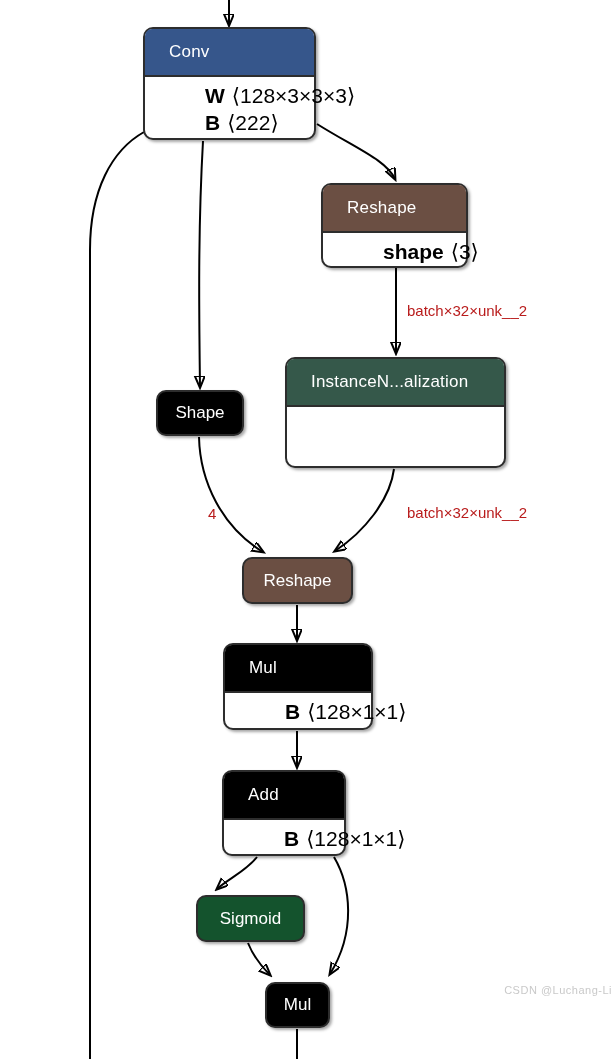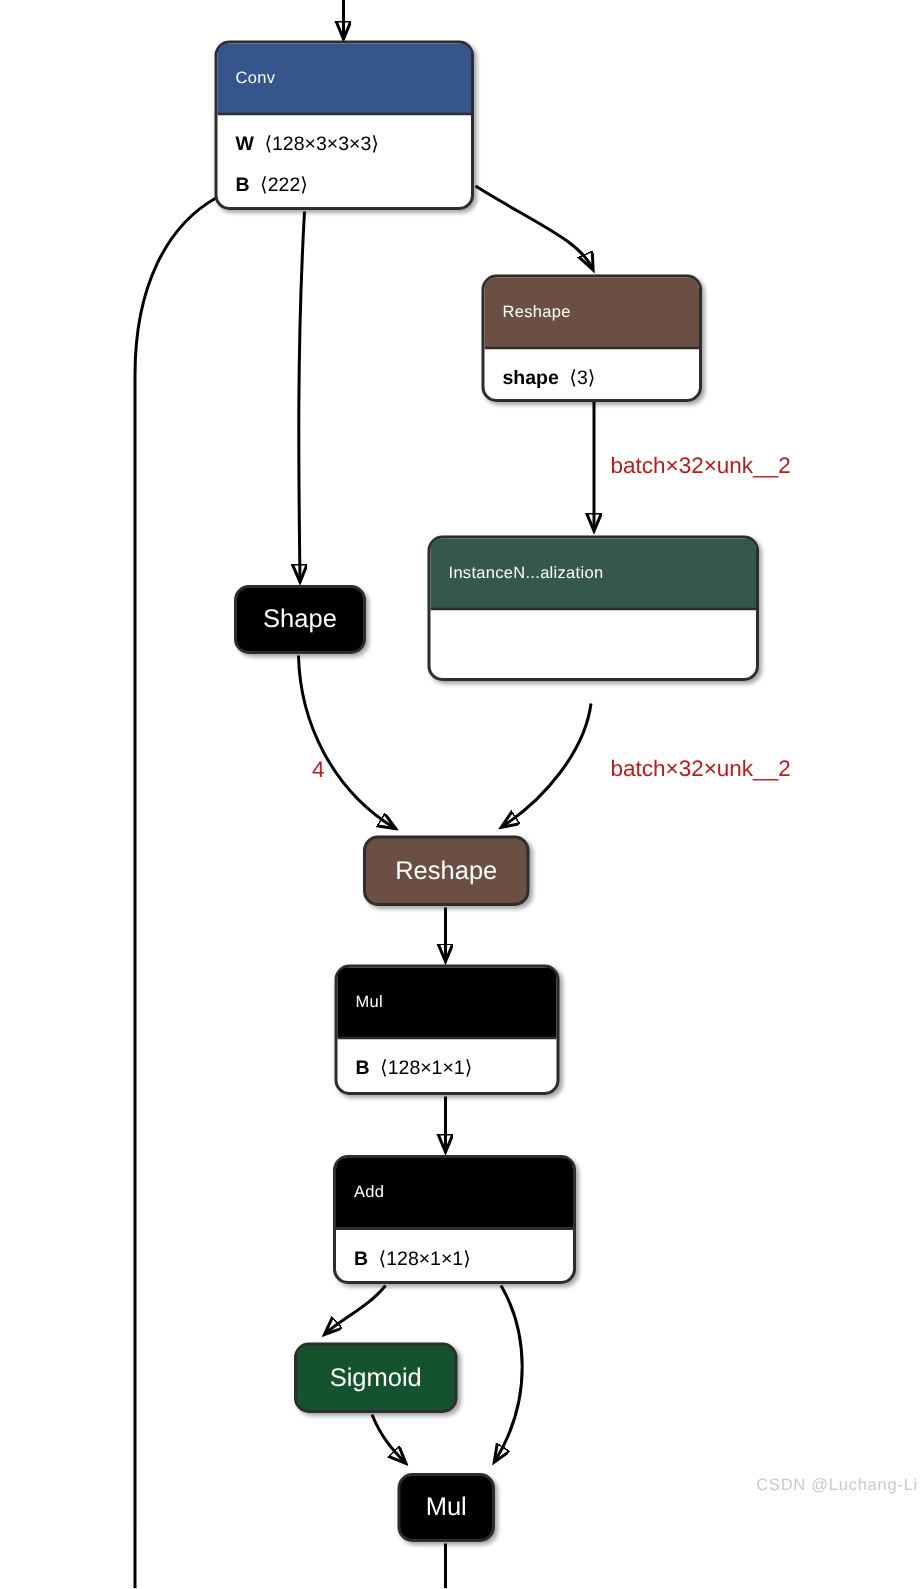--- a/index.html
+++ b/index.html
@@ -10,25 +10,25 @@
     -webkit-font-smoothing:antialiased;
   }
   .edges{position:absolute;left:0;top:0;z-index:0;}
   .edges path{stroke:#000;stroke-width:2;fill:none;}
   .node{position:absolute;z-index:2;box-sizing:border-box;}
   .card{
     border:2px solid #2d2d2d;border-radius:10px;background:#ffffff;
     box-shadow:2px 2px 3px rgba(0,0,0,0.35);
   }
   .hdr{
-    height:46px;display:flex;align-items:center;padding:0 12px;
+    height:46px;display:flex;align-items:center;padding:0 24px;
     border-bottom:2px solid #2d2d2d;border-radius:7px 7px 0 0;
-    color:#ffffff;font-size:11px;letter-spacing:0.2px;white-space:nowrap;overflow:hidden;
+    color:#ffffff;font-size:17px;letter-spacing:0.2px;white-space:nowrap;overflow:hidden;
   }
-  .body{padding:5px 12px 6px;font-size:13px;color:#000;}
+  .body{padding:5px 12px 6px;font-size:21px;color:#000;margin-left:48px;}
   .row{line-height:27px;white-space:nowrap;}
   .row b{font-weight:bold;margin-right:7px;}
   .pill{
     border:2px solid #2d2d2d;border-radius:10px;color:#ffffff;
     display:flex;align-items:center;justify-content:center;
     font-size:17px;box-shadow:2px 2px 3px rgba(0,0,0,0.35);
     white-space:nowrap;
   }
   .edge-label{
     position:absolute;z-index:1;font-size:15px;color:#b91c1c;white-space:nowrap;
@@ -86,42 +86,42 @@
       <div class="row">
         <b>shape</b><span>⟨3⟩</span>
       </div>
     </div>
   </div>
 
   <div class="node pill" style="left: 156px; top: 390px; width: 88px; height: 46px; background-color: rgb(0, 0, 0);">
     <span>Shape</span>
   </div>
 
-  <div class="node card" style="left:285px;top:357px;width:221px;height:97px;">
+  <div class="node card" style="left:285px;top:357px;width:221px;height:111px;">
     <div class="hdr" style="background-color: rgb(53, 88, 74);">
       <span>InstanceN...alization</span>
     </div>
   </div>
 
   <div class="node pill" style="left: 242px; top: 557px; width: 111px; height: 47px; background-color: rgb(107, 79, 67);">
     <span>Reshape</span>
   </div>
 
   <div class="node card" style="left:223px;top:643px;width:150px;height:87px;">
     <div class="hdr" style="background-color: rgb(0, 0, 0);">
       <span>Mul</span>
     </div>
     <div class="body">
       <div class="row">
         <b>B</b><span>⟨128×1×1⟩</span>
       </div>
     </div>
   </div>
 
-  <div class="node card" style="left:222px;top:770px;width:162px;height:86px;">
+  <div class="node card" style="left:222px;top:770px;width:124px;height:86px;">
     <div class="hdr" style="background-color: rgb(0, 0, 0);">
       <span>Add</span>
     </div>
     <div class="body">
       <div class="row">
         <b>B</b><span>⟨128×1×1⟩</span>
       </div>
     </div>
   </div>
 

